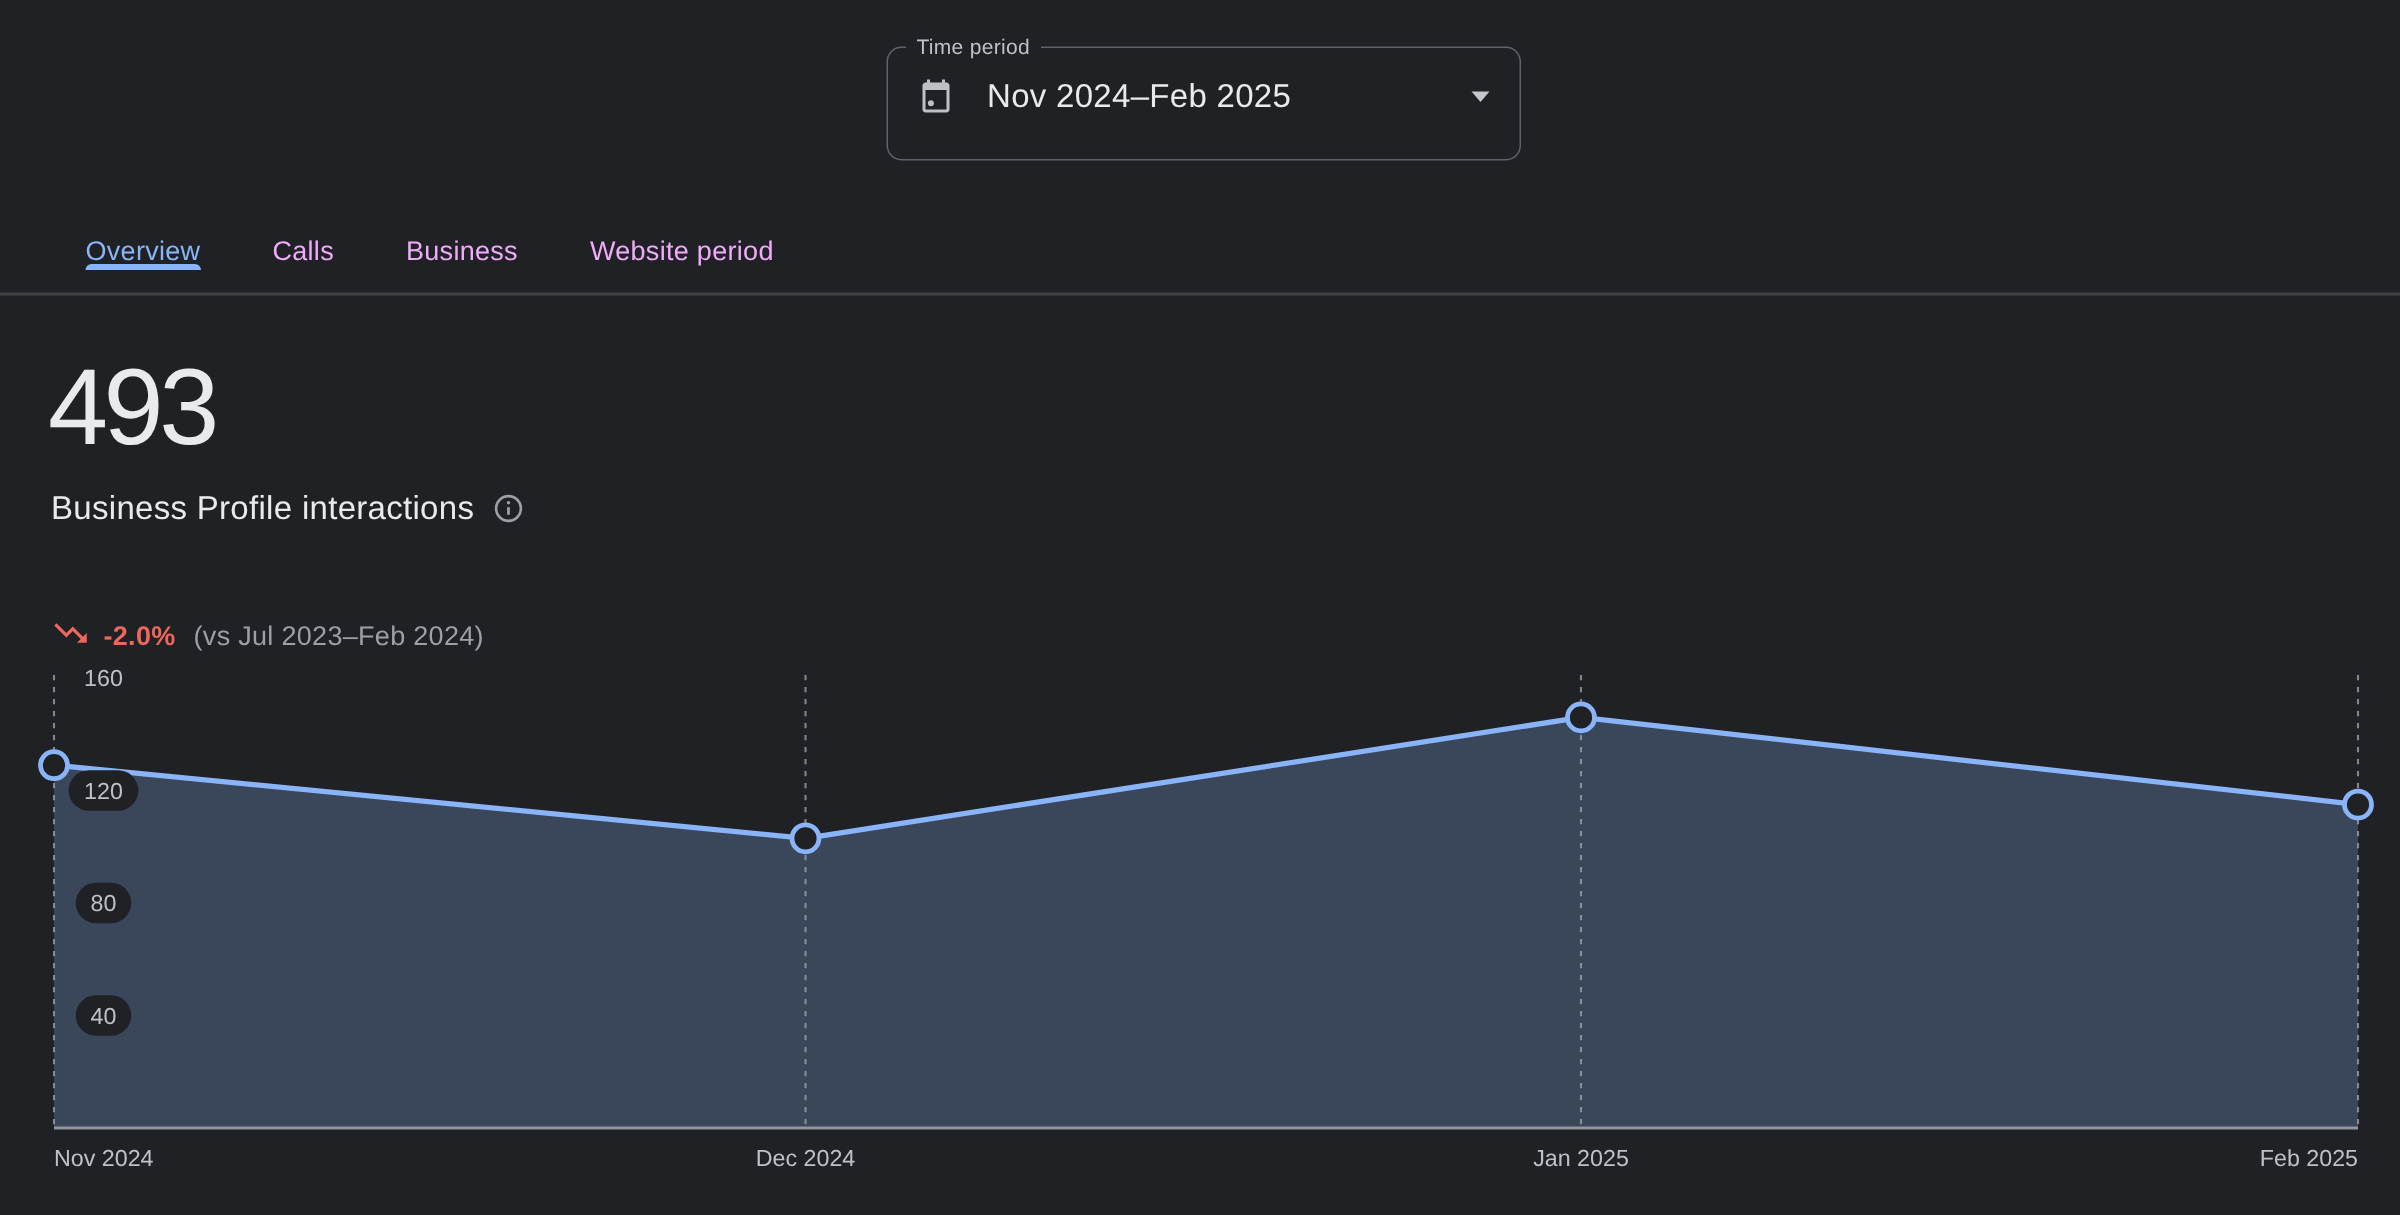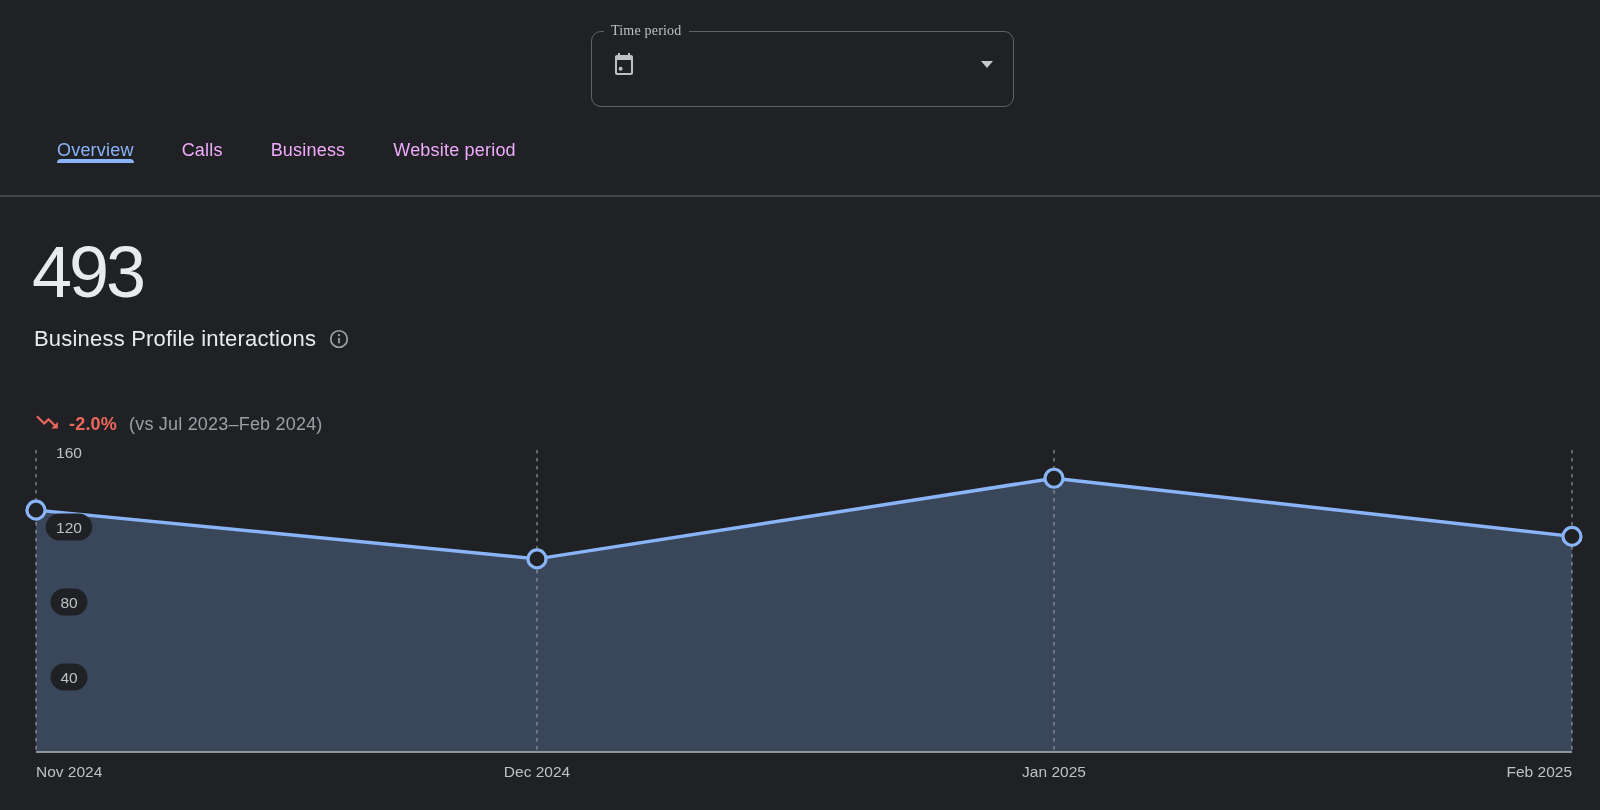--- a/index.html
+++ b/index.html
@@ -16,21 +16,20 @@
   .time-field {
     position: absolute;
     left: 591px; top: 23px;
     width: 423px; height: 84px;
     box-sizing: border-box;
     border: 1.5px solid #5f6368;
     border-radius: 10px;
     margin: 0;
     padding: 0 20px;
     cursor: pointer;
-    font-family: Liberation Serif, serif;
   }
   .time-field legend {
     font-size: 14px;
     line-height: 16px;
     color: #bdc1c6;
     padding: 0 7px;
     margin-left: -8px;
     letter-spacing: 0.2px;
   }
   .tf-row {
@@ -56,21 +55,21 @@
   }
 
   
   .tabs {
     position: absolute;
     top: 140px; left: 0;
     width: 100%; height: 57px;
     box-sizing: border-box;
     border-bottom: 2px solid #3f4246;
     display: flex;
-    align-items: flex-start;
+    align-items: center;
     padding-left: 33px;
   }
   .tab {
     padding: 0 24px;
     display: flex;
     align-items: center;
     font-size: 18px;
     font-weight: 500;
     color: #f0abfc;
     position: relative;
@@ -137,20 +136,21 @@
 </head>
 <body>
 
 <fieldset class="time-field">
   <legend>Time period</legend>
   <div class="tf-row">
     <svg class="tf-icon" viewBox="0 0 24 24">
       <path fill="#bdc1c6" d="M19 3h-1V1h-2v2H8V1H6v2H5c-1.1 0-2 .9-2 2v16c0 1.1.9 2 2 2h14c1.1 0 2-.9 2-2V5c0-1.1-.9-2-2-2zm0 18H5V8h14v13z"></path>
       <circle fill="#bdc1c6" cx="8.6" cy="16.8" r="2"></circle>
     </svg>
+    <span class="tf-value">Nov 2024–Feb 2025</span>
     <span class="tf-caret"></span>
   </div>
 </fieldset>
 
 <div class="tabs">
   <div class="tab active">
     <span>Overview</span>
   </div>
   <div class="tab">
     <span>Calls</span>

